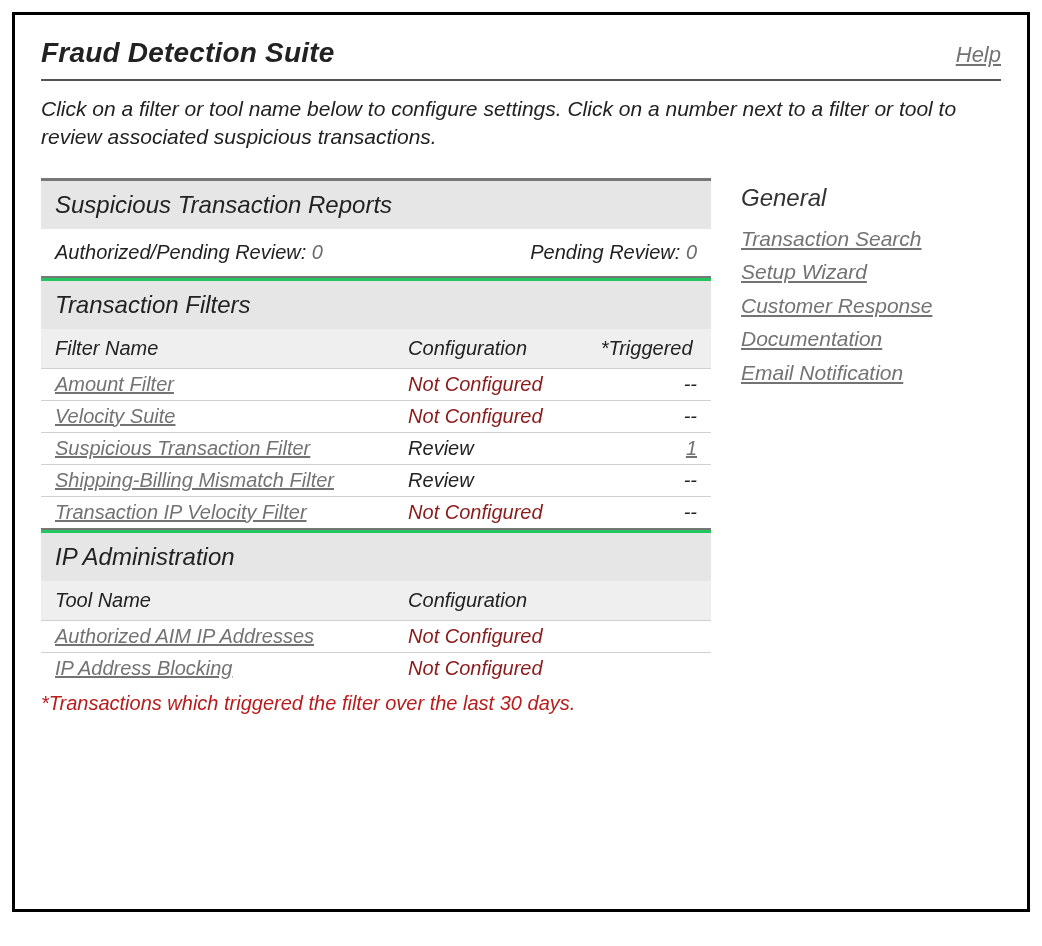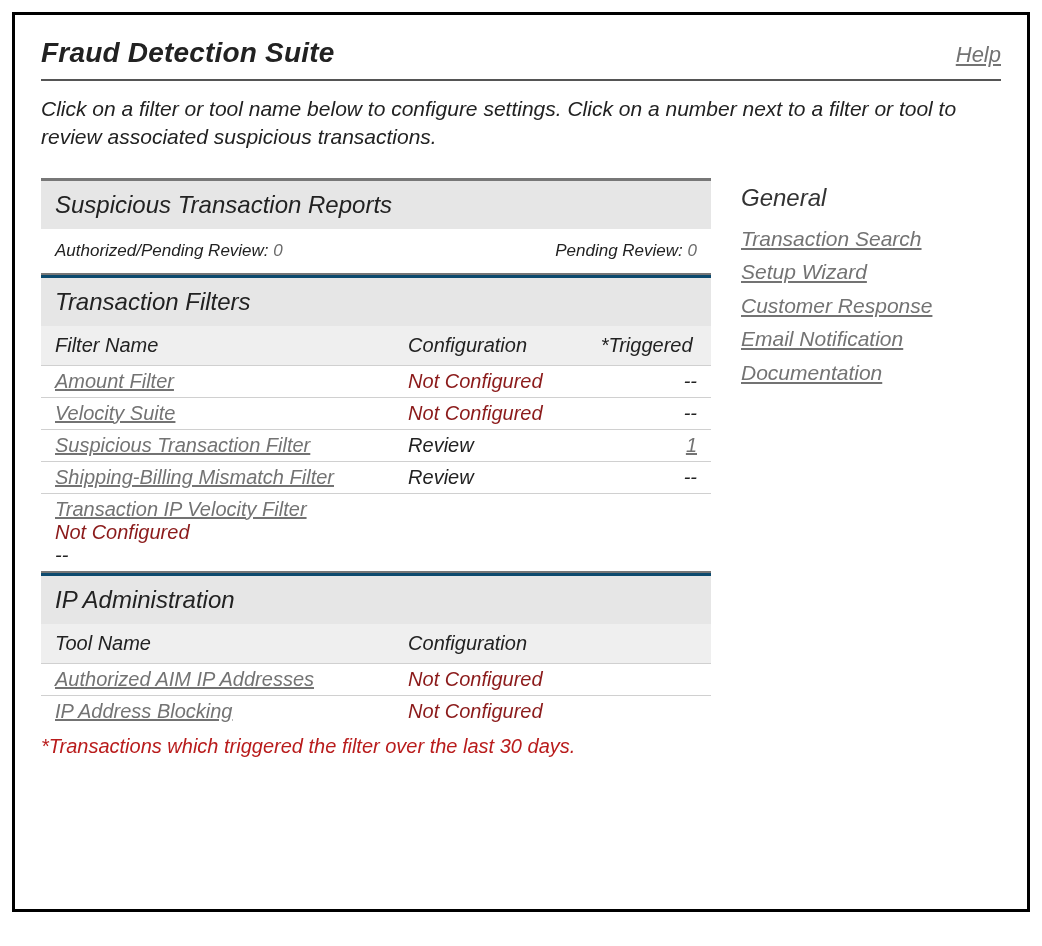--- a/index.html
+++ b/index.html
@@ -46,52 +46,52 @@
     margin-bottom: 26px;
   }
   .layout {
     display: flex;
     gap: 30px;
   }
   .main-col { flex: 0 0 670px; }
   .side-col { flex: 1; }
   .section-head {
     background: #e6e6e6;
-    border-top: 3px solid #0c4a6e;
+    border-top: 3px solid #22c55e;
     padding: 10px 14px;
     font-size: 24px;
     color: #222;
   }
   .section-head.topless { border-top: 3px solid #777; }
   .reports-row {
     display: flex;
     justify-content: space-between;
     padding: 12px 14px;
-    font-size: 17px;
+    font-size: 20px;
     border-bottom: 2px solid #777;
   }
   .muted-val { color: #6b6b6b; }
   .subhead-row {
     background: #efefef;
     padding: 8px 14px;
     display: flex;
     font-size: 20px;
     color: #222;
   }
   .col-name   { flex: 0 0 55%; }
   .col-config { flex: 0 0 30%; }
   .col-trig   { flex: 1; text-align: left; }
   .data-row {
     display: flex;
     align-items: baseline;
     padding: 4px 14px;
     font-size: 20px;
     border-top: 1px solid #d0d0d0;
   }
-  .data-row.last { border-bottom: 2px solid #777; flex-direction: column; }
+  .data-row.last { border-bottom: 2px solid #777; }
   .not-conf { color: #8b1a1a; }
   .trig-val { text-align: right; }
   .side-head {
     font-size: 24px;
     color: #333;
     margin: 6px 0 10px 0;
   }
   .side-links a.link {
     display: block;
     font-size: 21px;
@@ -184,19 +184,19 @@
 
       <div class="footnote">*Transactions which triggered the filter over the last 30 days.</div>
     </div>
 
     <div class="side-col">
       <div class="side-head">General</div>
       <div class="side-links">
         <a class="link">Transaction Search</a>
         <a class="link">Setup Wizard</a>
         <a class="link">Customer Response</a>
+        <a class="link">Documentation</a>
         <a class="link">Email Notification</a>
-        <a class="link">Documentation</a>
       </div>
     </div>
   </div>
 
 </div>
 
 </body></html>

